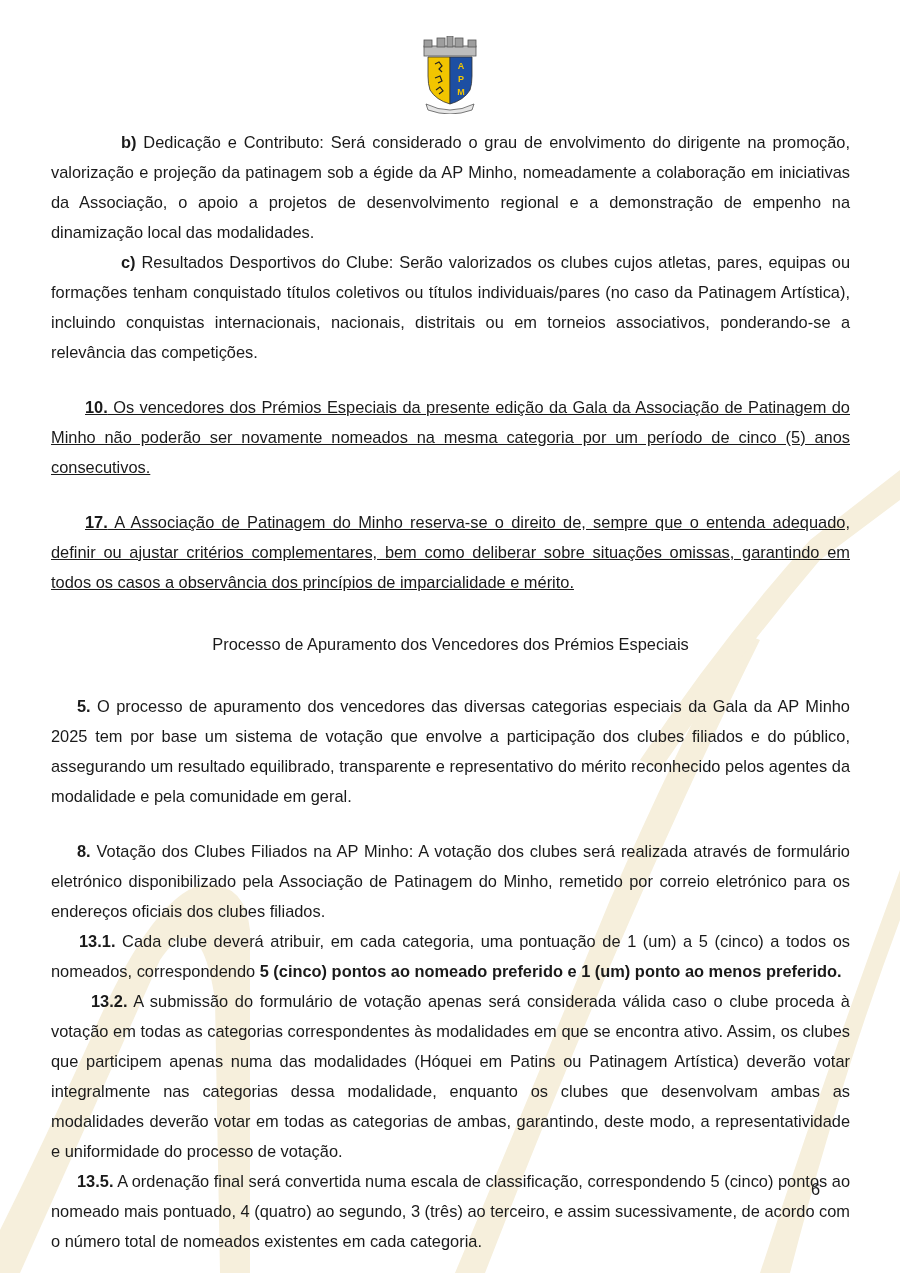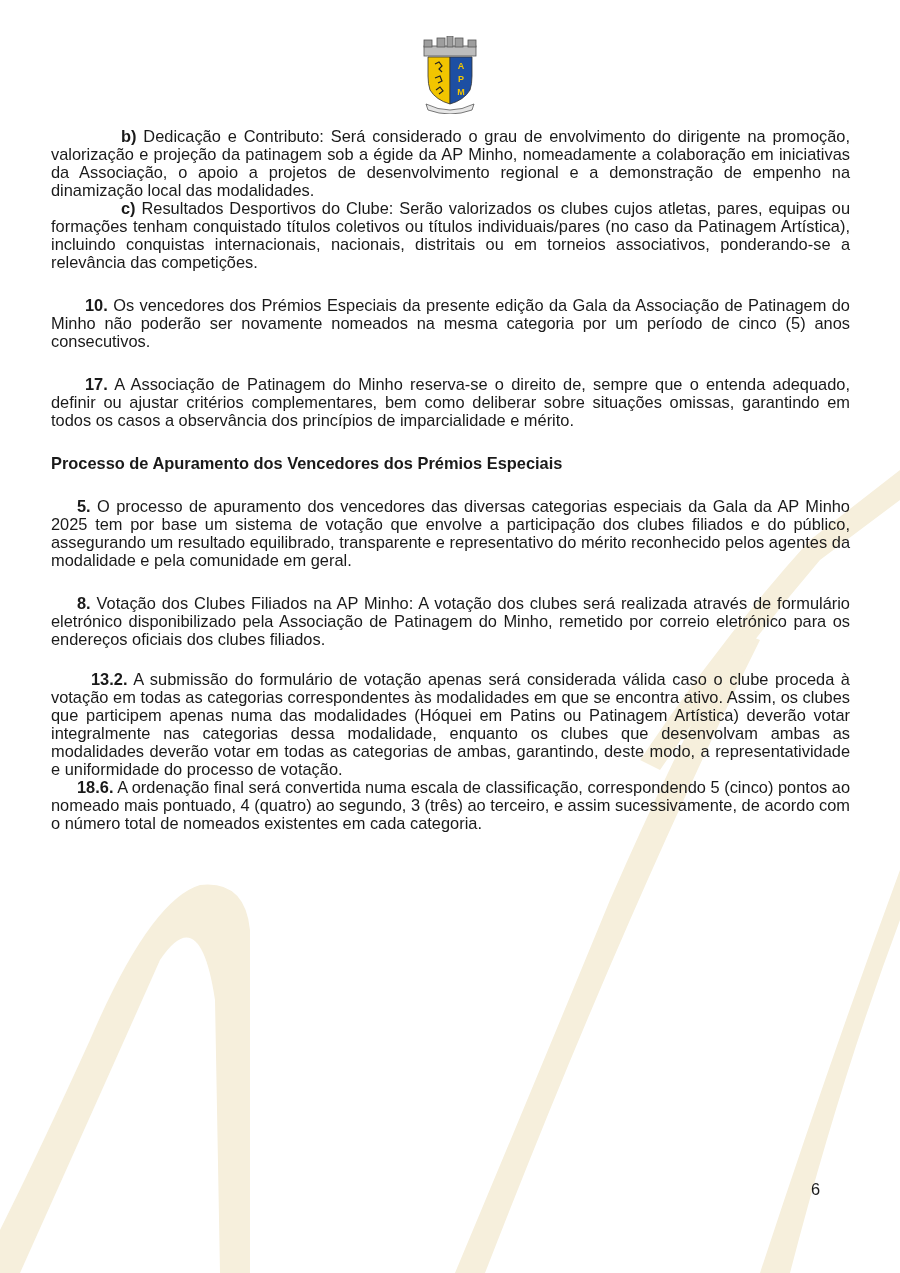--- a/index.html
+++ b/index.html
@@ -2,31 +2,31 @@
 <html><head>
 <meta charset="utf-8">
 <style>
   html, body { margin: 0; padding: 0; background: #ffffff; }
   body { width: 900px; height: 1273px; position: relative; overflow: hidden; }
   .page { position: absolute; left: 0; top: 0; width: 900px; height: 1273px; background: #ffffff; }
   .watermark { position: absolute; left: 0; top: 0; width: 900px; height: 1273px; pointer-events: none; z-index: 0; }
   .logo { position: absolute; left: 418px; top: 36px; width: 64px; height: 78px; z-index: 2; }
   .content {
     position: absolute; left: 51px; top: 127px; width: 799px; z-index: 2;
-    font-family: "Liberation Sans", sans-serif; font-size: 16.4px; line-height: 18px; color: #1a1a1a;
+    font-family: "Liberation Sans", sans-serif; font-size: 16.4px; line-height: 30px; color: #1a1a1a;
   }
   .p { margin: 0; text-align: justify; }
   .p b { font-weight: bold; }
   .ind-sub { text-indent: 70px; }
-  .ind-num { text-indent: 34px; }
+  .ind-num { text-indent: 34px; text-decoration: underline; }
   .ind-num2 { text-indent: 26px; }
   .ind-sub2 { text-indent: 28px; }
-  .ind-sub3 { text-indent: 40px; margin-top: 22px; }
+  .ind-sub3 { text-indent: 40px; }
   .gap { height: 25px; }
-  .heading { margin: 0; font-weight: bold; }
+  .heading { margin: 7px; text-align: center; font-weight: normal; }
   .pagenum {
     position: absolute; left: 770px; top: 1180px; width: 50px; text-align: right;
     font-family: "Liberation Sans", sans-serif; font-size: 16.4px; color: #1a1a1a; z-index: 2;
   }
 </style>
 </head>
 <body>
 
 <div class="page">
 
@@ -65,18 +65,19 @@
     <div class="gap"></div>
     <p class="p ind-num"><b>10.</b><span> Os vencedores dos Prémios Especiais da presente edição da Gala da Associação de Patinagem do Minho não poderão ser novamente nomeados na mesma categoria por um período de cinco (5) anos consecutivos.</span></p>
     <div class="gap"></div>
     <p class="p ind-num"><b>17.</b><span> A Associação de Patinagem do Minho reserva-se o direito de, sempre que o entenda adequado, definir ou ajustar critérios complementares, bem como deliberar sobre situações omissas, garantindo em todos os casos a observância dos princípios de imparcialidade e mérito.</span></p>
     <div class="gap"></div>
     <p class="heading">Processo de Apuramento dos Vencedores dos Prémios Especiais</p>
     <div class="gap"></div>
     <p class="p ind-num2"><b>5.</b><span> O processo de apuramento dos vencedores das diversas categorias especiais da Gala da AP Minho 2025 tem por base um sistema de votação que envolve a participação dos clubes filiados e do público, assegurando um resultado equilibrado, transparente e representativo do mérito reconhecido pelos agentes da modalidade e pela comunidade em geral.</span></p>
     <div class="gap"></div>
     <p class="p ind-num2"><b>8.</b><span> Votação dos Clubes Filiados na AP Minho: A votação dos clubes será realizada através de formulário eletrónico disponibilizado pela Associação de Patinagem do Minho, remetido por correio eletrónico para os endereços oficiais dos clubes filiados.</span></p>
+    <p class="p ind-sub2"><b>13.1.</b><span> Cada clube deverá atribuir, em cada categoria, uma pontuação de 1 (um) a 5 (cinco) a todos os nomeados, correspondendo </span><b>5 (cinco) pontos ao nomeado preferido e 1 (um) ponto ao menos preferido.</b></p>
     <p class="p ind-sub3"><b>13.2.</b><span> A submissão do formulário de votação apenas será considerada válida caso o clube proceda à votação em todas as categorias correspondentes às modalidades em que se encontra ativo. Assim, os clubes que participem apenas numa das modalidades (Hóquei em Patins ou Patinagem Artística) deverão votar integralmente nas categorias dessa modalidade, enquanto os clubes que desenvolvam ambas as modalidades deverão votar em todas as categorias de ambas, garantindo, deste modo, a representatividade e uniformidade do processo de votação.</span></p>
-    <p class="p ind-num2"><b>18.6.</b><span> A ordenação final será convertida numa escala de classificação, correspondendo 5 (cinco) pontos ao nomeado mais pontuado, 4 (quatro) ao segundo, 3 (três) ao terceiro, e assim sucessivamente, de acordo com o número total de nomeados existentes em cada categoria.</span></p>
+    <p class="p ind-num2"><b>13.5.</b><span> A ordenação final será convertida numa escala de classificação, correspondendo 5 (cinco) pontos ao nomeado mais pontuado, 4 (quatro) ao segundo, 3 (três) ao terceiro, e assim sucessivamente, de acordo com o número total de nomeados existentes em cada categoria.</span></p>
   </div>
 
   <div class="pagenum">6</div>
 </div>
 
 </body></html>

